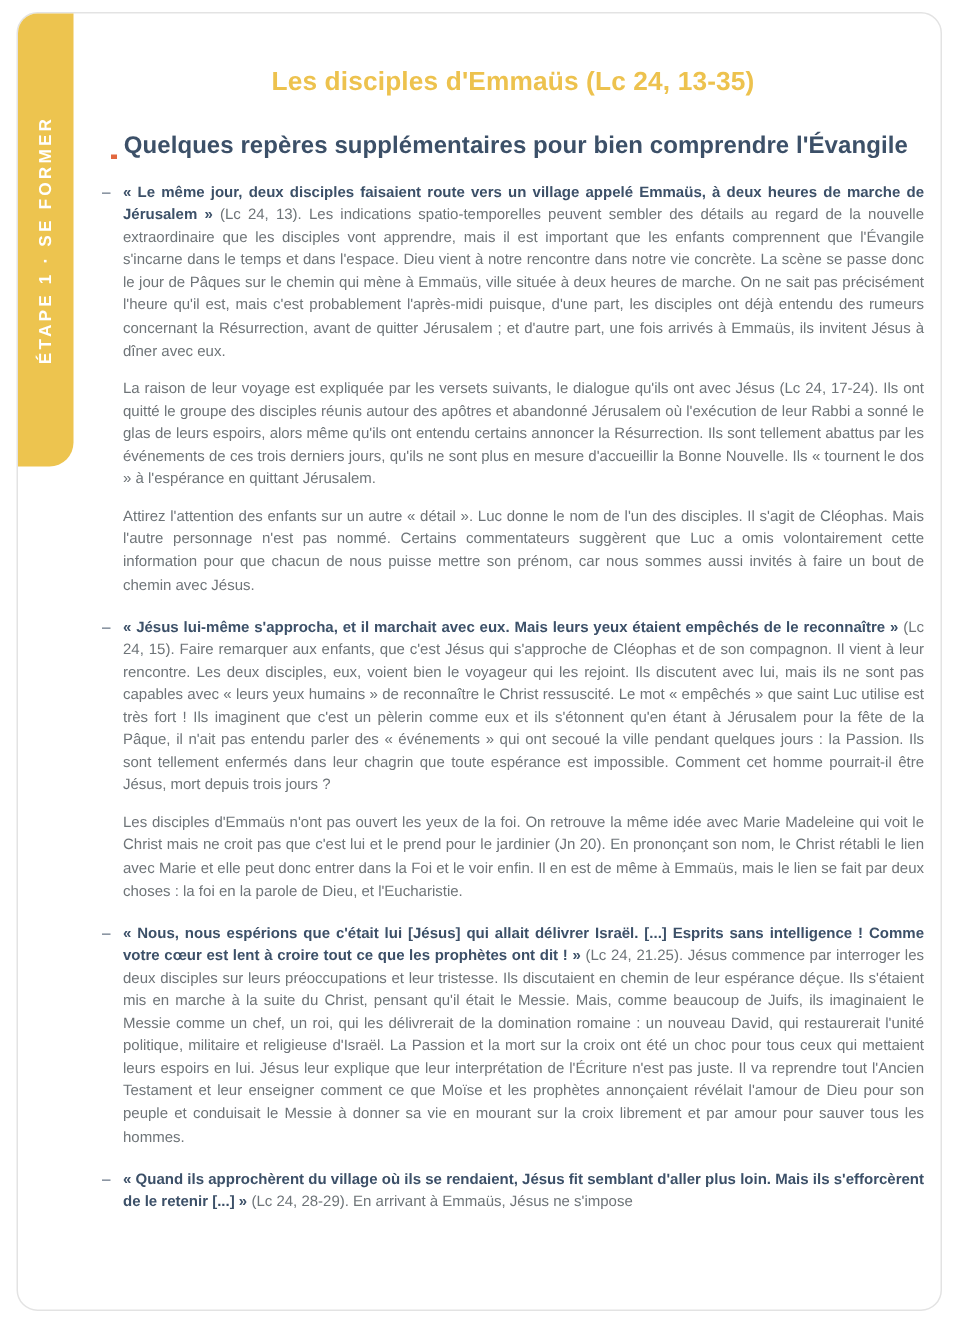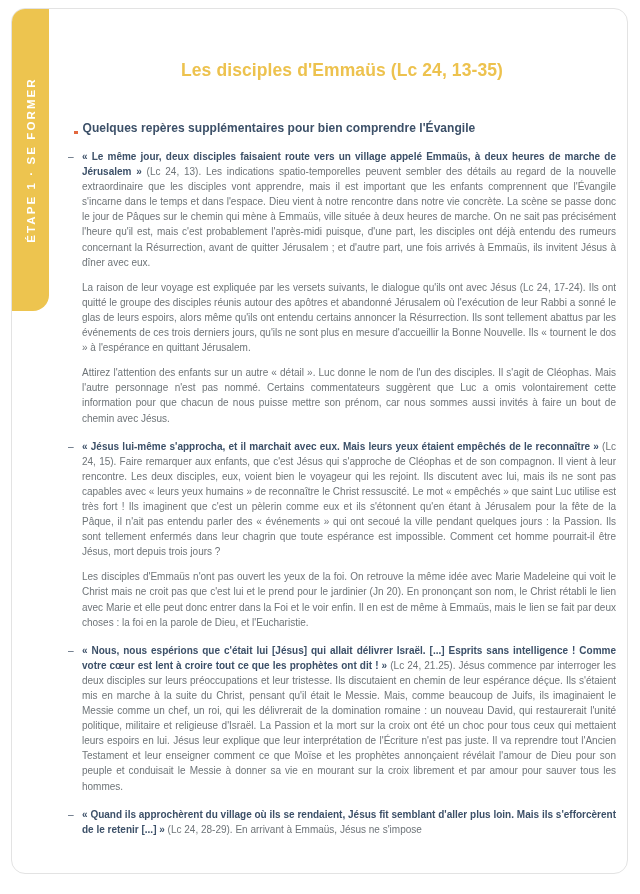--- a/index.html
+++ b/index.html
@@ -63,35 +63,35 @@
 
   
   .content {
     position: absolute;
     left: 68px;
     top: 8px;
     width: 548px;
   }
 
   .doc-title {
-    margin: 16px;
+    margin: 0;
     padding: 36px 0 0 0;
     text-align: center;
     color: #edc24e;
     font-size: 17.5px;
     font-weight: bold;
     letter-spacing: 0.1px;
     font-family: "Liberation Sans", sans-serif;
   }
 
   .section-heading {
     margin: 0;
     padding: 24px 0 0 6px;
     color: #3c5068;
-    font-size: 12px;
+    font-size: 16px;
     font-weight: bold;
     letter-spacing: 0.05px;
     display: flex;
     align-items: flex-end;
     font-family: "Liberation Sans", sans-serif;
   }
   .sq-bullet {
     display: inline-block;
     width: 3.5px;
     height: 3.5px;

